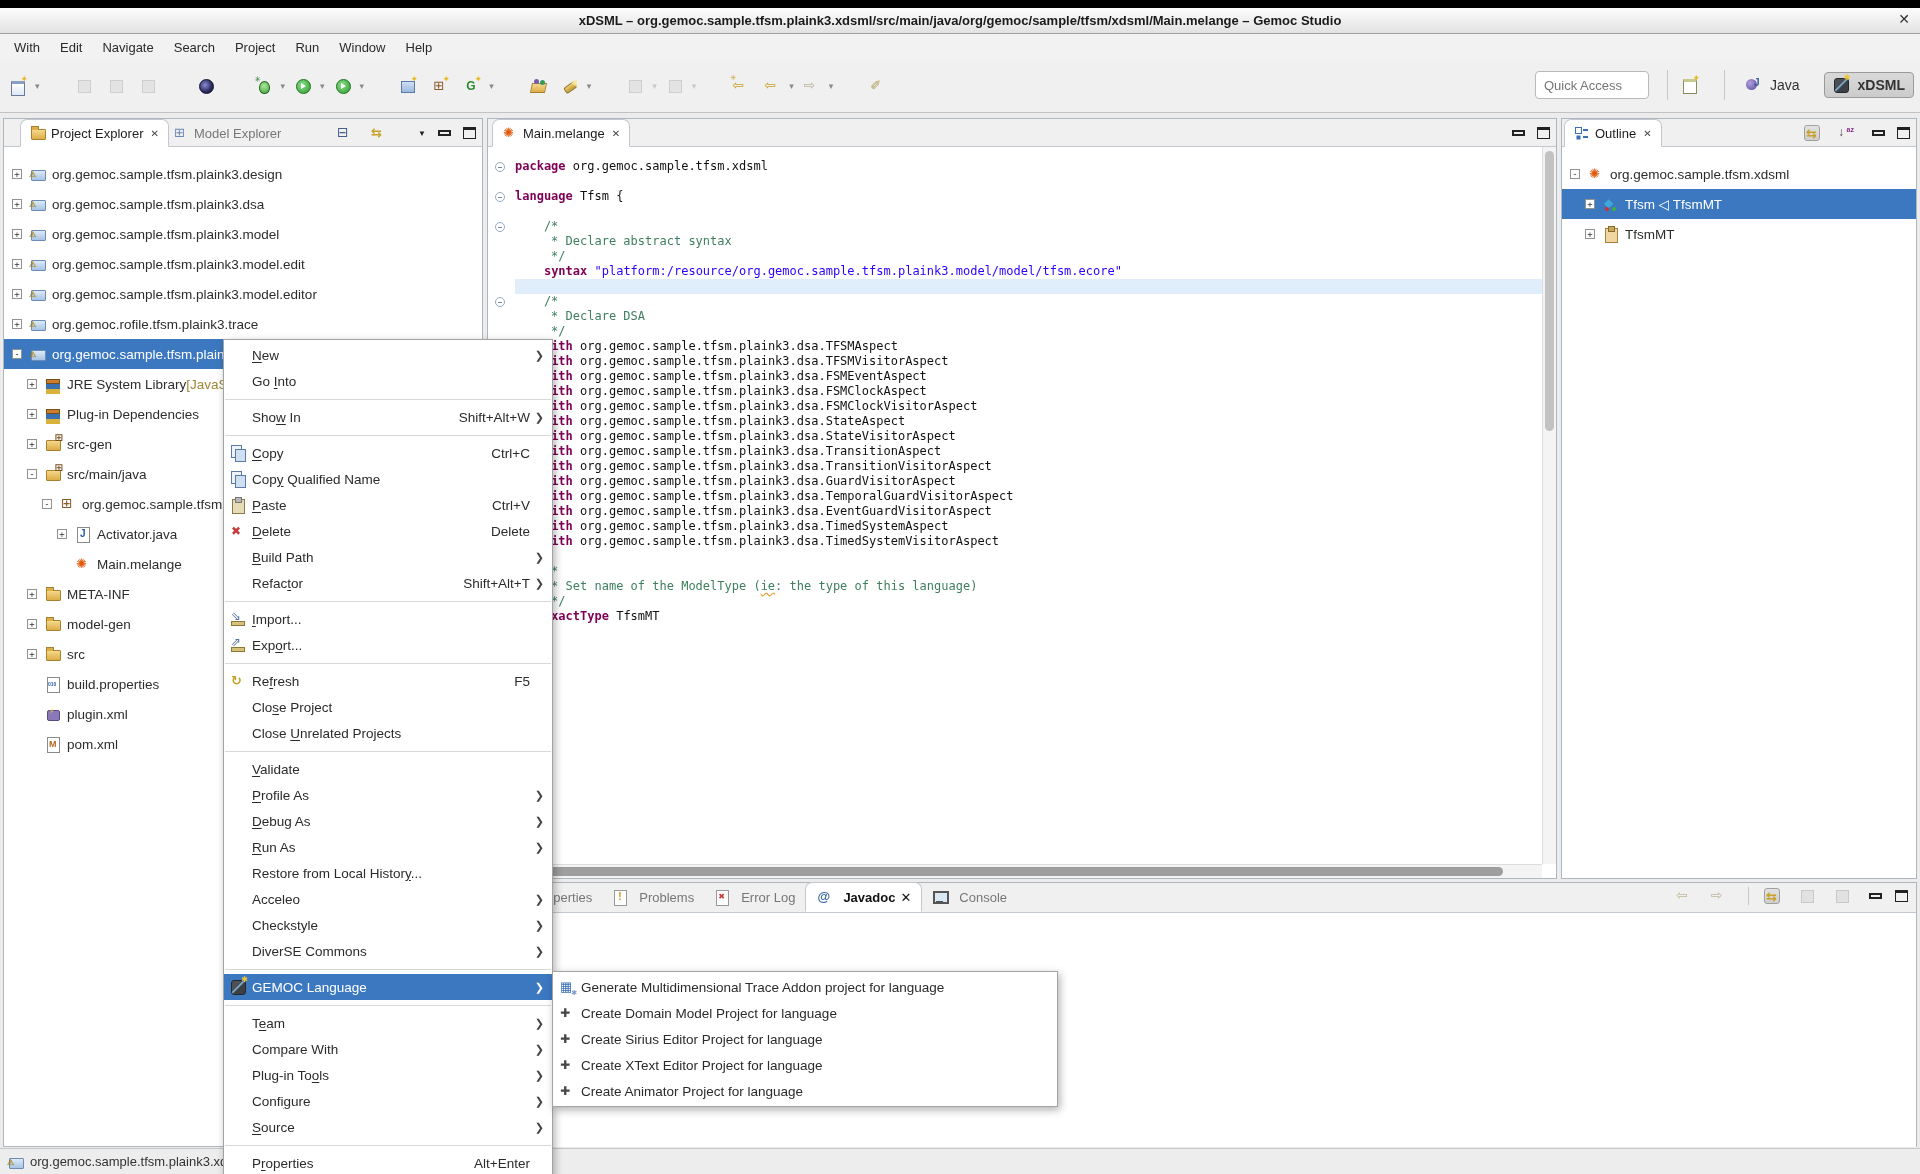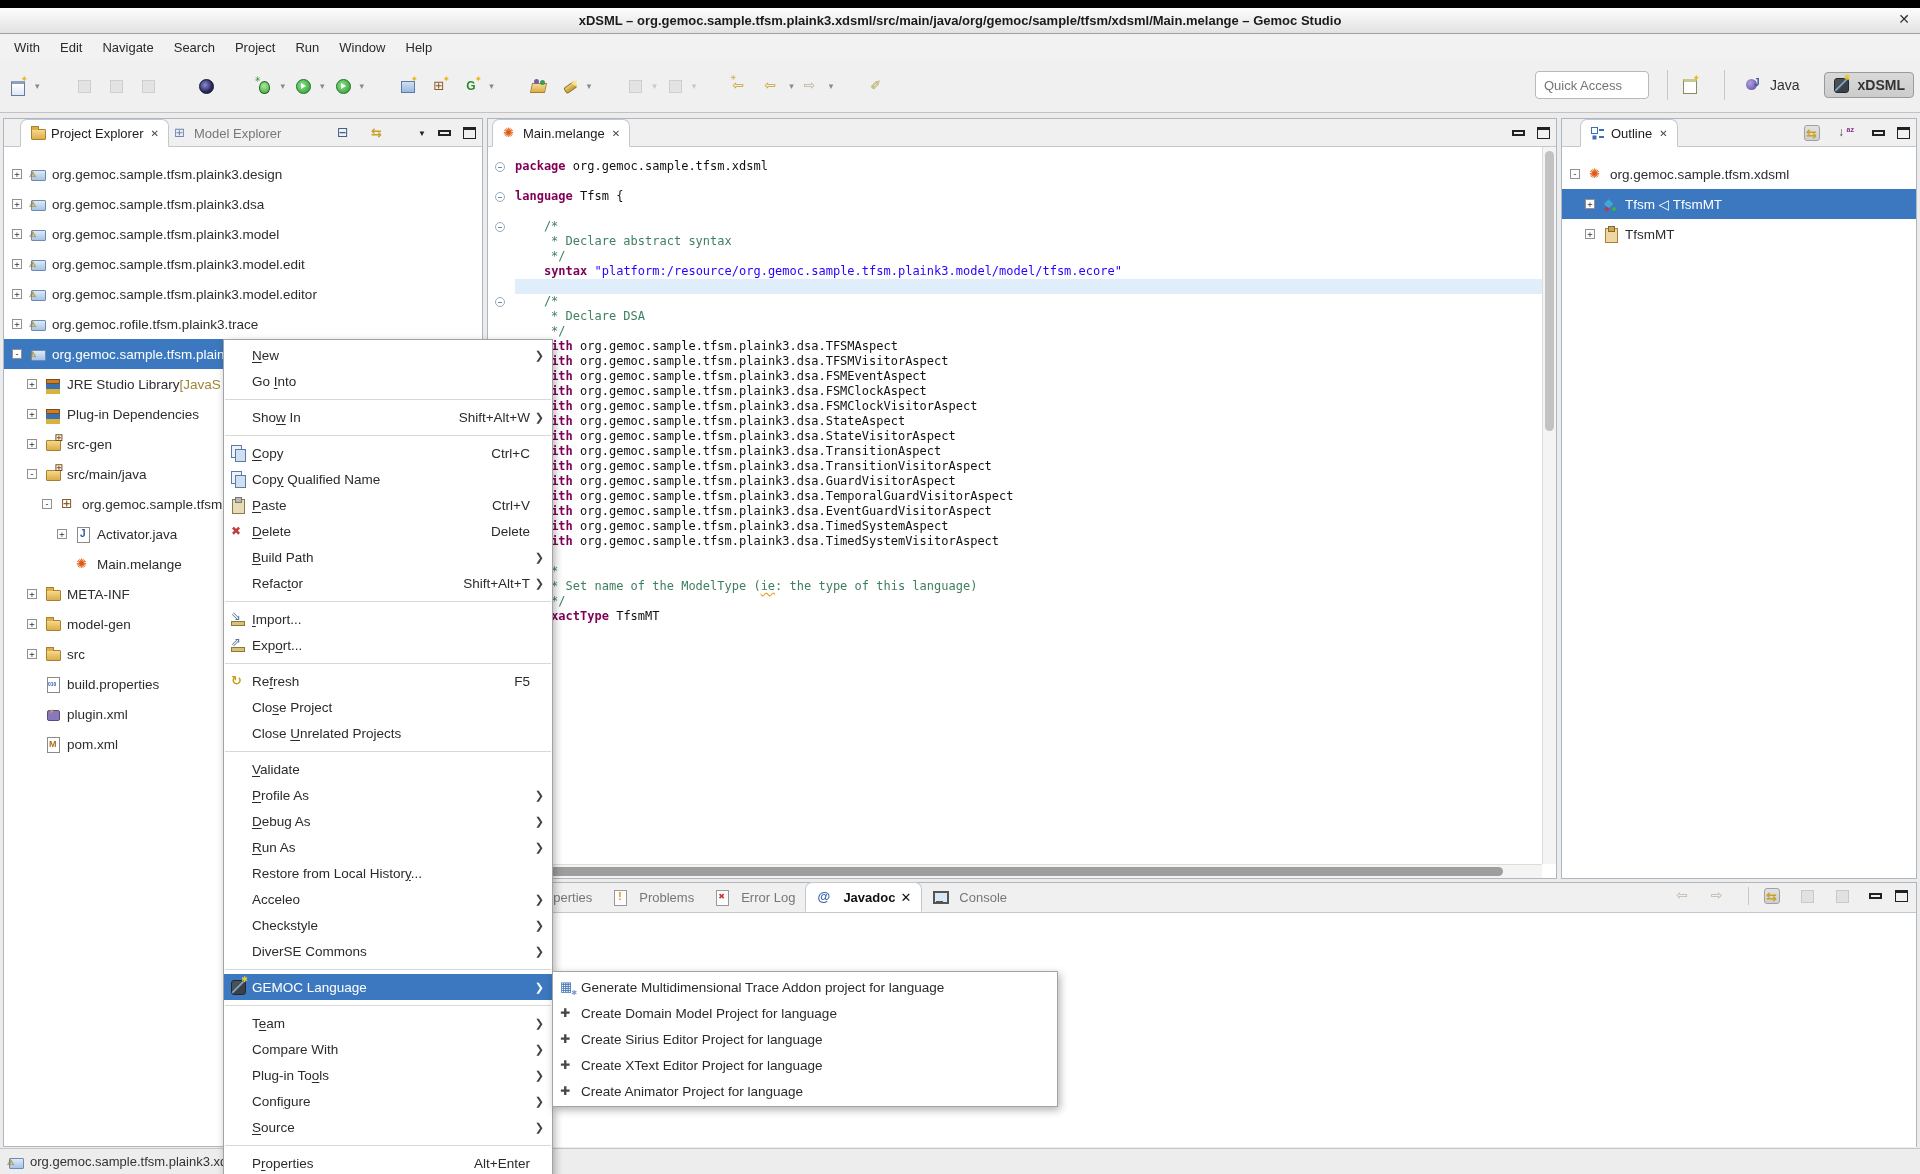--- a/index.html
+++ b/index.html
@@ -361,21 +361,21 @@
         <span class="lbl">org.gemoc.rofile.tfsm.plaink3.trace</span>
       </div>
       <div class="tree-row selected" style="padding-left: 8px;">
         <span class="exp">-</span>
         <span class="ic i-project"></span>
         <span class="lbl">org.gemoc.sample.tfsm.plaink3.xdsml</span>
       </div>
       <div class="tree-row" style="padding-left: 23px;">
         <span class="exp">+</span>
         <span class="ic i-jre"></span>
-        <span class="lbl">JRE Studio Library </span>
+        <span class="lbl">JRE System Library </span>
         <span class="lbl dec">[JavaS</span>
       </div>
       <div class="tree-row" style="padding-left: 23px;">
         <span class="exp">+</span>
         <span class="ic i-jre"></span>
         <span class="lbl">Plug-in Dependencies</span>
       </div>
       <div class="tree-row" style="padding-left: 23px;">
         <span class="exp">+</span>
         <span class="ic i-srcfolder"></span>
@@ -453,21 +453,21 @@
         <div id="ed-vthumb"></div>
       </div>
     <div id="ed-hscroll">
         <div id="ed-hthumb"></div>
       </div>
   </div>
 </div>
 
 <div class="panel" id="outline-panel" style="left:1561px;top:118px;width:356px;height:761px;">
   <div class="panel-header">
-    <div class="tab active" style="left:18px">
+    <div class="tab active" style="left:2px">
       <span class="ic i-outline-v" style="margin-right:0"></span>
       <span>Outline</span>
       <span class="close-x">✕</span>
     </div>
     <div class="hdr-tools">
       <span class="ic i-link pressed"></span>
       <span class="ic i-sort"></span>
       <span class="win-min"></span>
       <span class="win-max"></span>
     </div>

